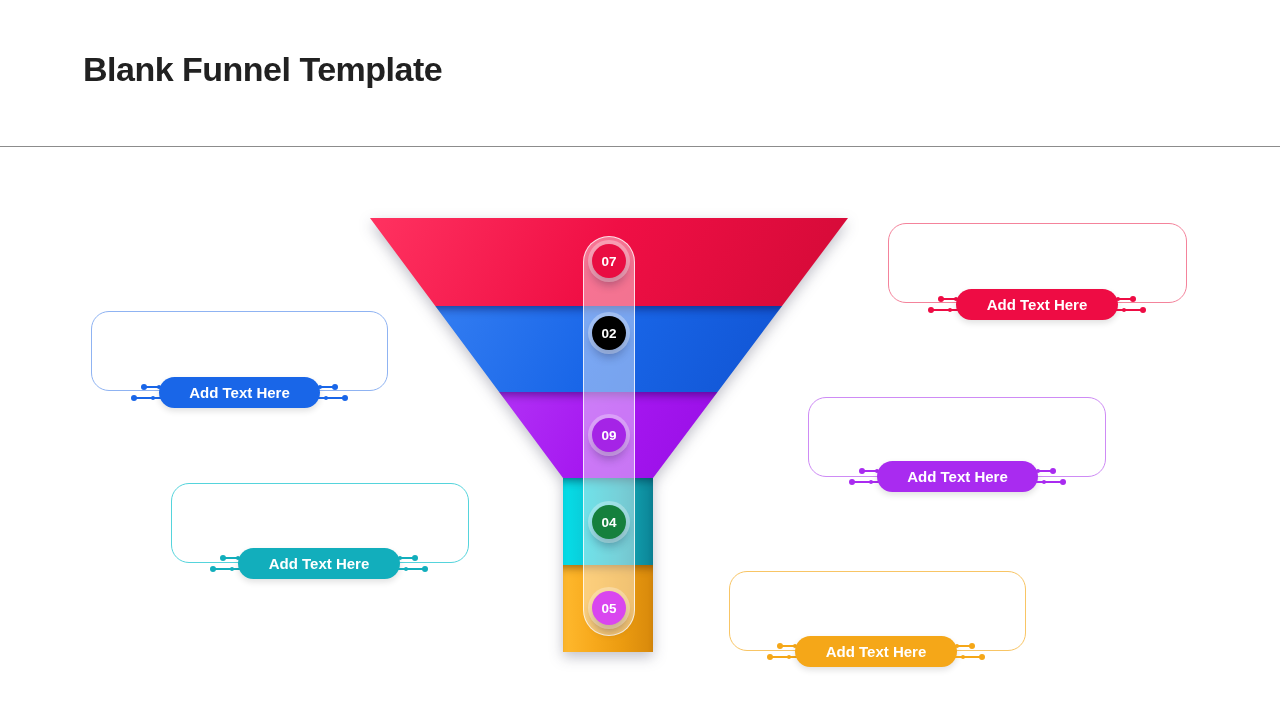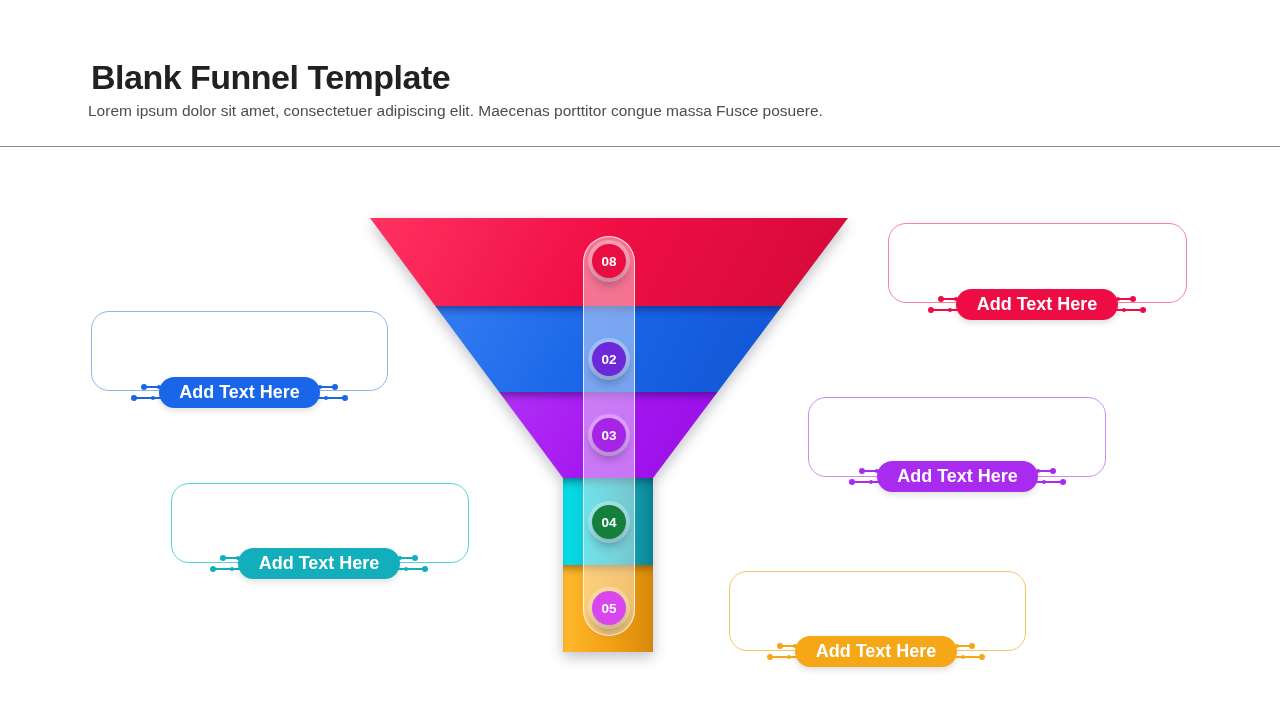--- a/index.html
+++ b/index.html
@@ -1,21 +1,21 @@
 <!DOCTYPE html>
 <html><head>
 <meta charset="utf-8">
 <style>
   html,body{margin:0;padding:0;background:#ffffff;}
   .slide{position:relative;width:1280px;height:720px;background:#ffffff;overflow:hidden;
          font-family:"Liberation Sans", sans-serif;}
 
   
   .title{position:absolute;left:83px;top:50px;font-size:34px;font-weight:bold;
-         color:#212121;letter-spacing:-0.5px;margin:8px;}
+         color:#212121;letter-spacing:-0.5px;margin:0;}
   .subtitle{position:absolute;left:88px;top:102px;font-size:15.5px;color:#4d4d4d;margin:0;}
   .divider{position:absolute;left:0;top:146px;width:1280px;height:1px;background:#8c8c8c;}
 
   
   .funnel-wrap{position:absolute;left:370px;top:218px;width:478px;height:434px;
                filter:drop-shadow(0 5px 7px rgba(30,30,60,0.28));}
   .funnel-shape{position:absolute;inset:0;
         clip-path:polygon(0px 0px,478px 0px,283px 260px,283px 434px,193px 434px,193px 260px);}
   .band{position:absolute;left:0;width:478px;}
   .band-red   {top:0;height:88px;  background:linear-gradient(118deg,#ff3260 0%,#f00f45 48%,#d30a37 100%);}
@@ -31,31 +31,31 @@
                box-shadow:inset 0 8px 9px -5px rgba(90,50,0,0.55);}
 
   .capsule{position:absolute;left:213px;top:18px;width:52px;height:400px;border-radius:26px;
            background:rgba(255,255,255,0.42);border:1.5px solid rgba(255,255,255,0.78);
            box-sizing:border-box;}
   .step-circle{position:absolute;left:222px;width:34px;height:34px;border-radius:50%;
            display:flex;align-items:center;justify-content:center;color:#fff;
            font-size:13.5px;font-weight:bold;
            box-shadow:0 0 0 4px rgba(255,255,255,0.30), 0 7px 10px rgba(20,20,50,0.30);}
   .sc1{top:26px;background:#e90d42;}
-  .sc2{top:124px;background:#6d28d9;}
+  .sc2{top:98px;background:#000000;}
   .sc3{top:200px;background:#a524e6;}
   .sc4{top:287px;background:#15803d;}
   .sc5{top:373px;background:#d946ef;}
 
   
   .callout-box{position:absolute;border:1.5px solid var(--b);border-radius:18px;
                background:#ffffff;box-sizing:border-box;}
   .pill{position:absolute;height:31px;border-radius:16px;background:var(--a);
         display:flex;align-items:center;justify-content:center;
-        color:#ffffff;font-size:18px;font-weight:bold;
+        color:#ffffff;font-size:15px;font-weight:bold;
         box-shadow:0 3px 6px rgba(0,0,0,0.12);}
   .c1{--a:#1966e8;--b:#8fb3f2;}
   .c2{--a:#12aebc;--b:#55d4dc;}
   .c3{--a:#ee0c44;--b:#f4839b;}
   .c4{--a:#a92bf0;--b:#ce8bf5;}
   .c5{--a:#f5a718;--b:#f8c565;}
 
   .conn{position:absolute;width:30px;height:31px;}
   .conn .row{position:absolute;height:2px;background:var(--a);}
   .conn .dot{position:absolute;width:6px;height:6px;border-radius:50%;background:var(--a);}
@@ -74,34 +74,33 @@
   .conn.right .r2{top:20px;left:0;width:26px;}
   .conn.right .d2{top:18px;left:24px;}
   .conn.right .s2{top:19px;left:6px;}
 </style>
 </head>
 <body>
 
 <div class="slide">
 
   <h1 class="title">Blank Funnel Template</h1>
-  <p class="subtitle">Lorem ipsum dolor sit amet, consectetuer adipiscing elit. Maecenas porttitor congue massa Fusce posuere.</p>
   <div class="divider"></div>
 
   <div class="funnel-wrap">
     <div class="funnel-shape">
       <div class="band band-red"></div>
       <div class="band band-blue"></div>
       <div class="band band-purple"></div>
       <div class="band band-teal"></div>
       <div class="band band-orange"></div>
       <div class="capsule"></div>
-      <div class="step-circle sc1">08</div>
+      <div class="step-circle sc1">07</div>
       <div class="step-circle sc2">02</div>
-      <div class="step-circle sc3">03</div>
+      <div class="step-circle sc3">09</div>
       <div class="step-circle sc4">04</div>
       <div class="step-circle sc5">05</div>
     </div>
   </div>
 
   <div class="callout-box c1" style="left:91px;top:311px;width:297px;height:80px;"></div>
   <div class="conn c1 left" style="left:131px;top:377px;">
     <div class="row r1"></div>
       <div class="dot d1"></div>
       <div class="dot sm s1"></div>

